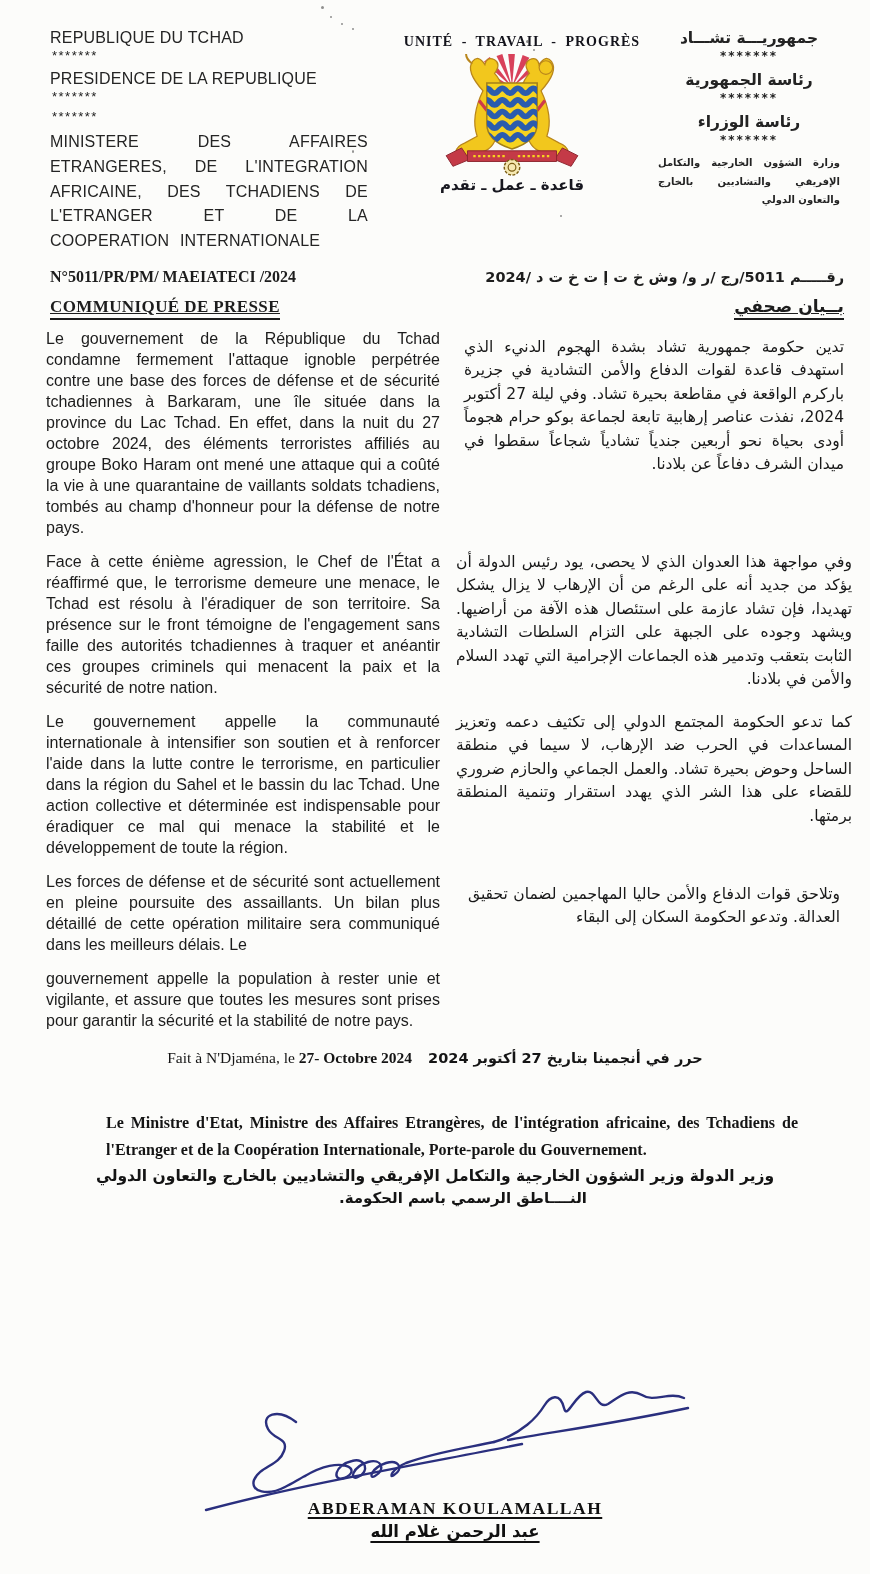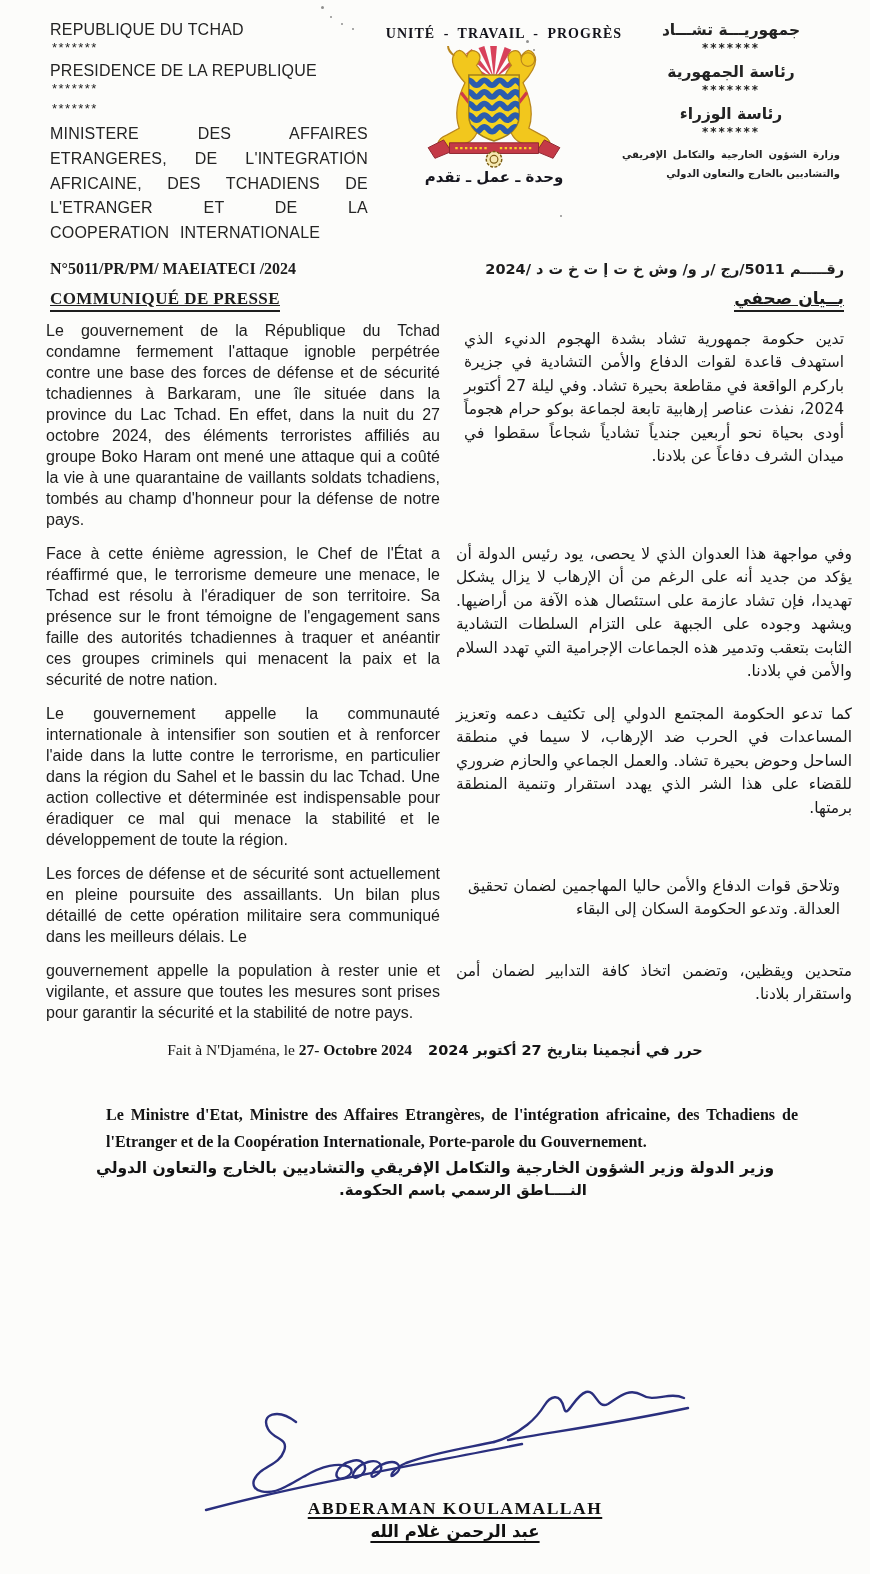--- a/index.html
+++ b/index.html
@@ -10,22 +10,23 @@
     background:#fcfcfa;
     color:#1d1d1d;
     font-family:"Liberation Sans",sans-serif;
     overflow:hidden;
     box-shadow:0 0 8px rgba(0,0,0,.4);
   }
   
   .header{
     display:grid;
     grid-template-columns:318px 252px 1fr;
-    padding:20px 24px 0 50px;
+    padding:28px 24px 0 50px;
     align-items:start;
+    gap:18px;
   }
   .hdr-left{font-size:16px;letter-spacing:.2px;color:#242424;}
   .hdr-left .org{line-height:1.25;}
   .hdr-left .stars{font-size:13px;letter-spacing:1.5px;line-height:1;margin:1px 0 7px 2px;color:#222;}
   .hdr-left .ministry{
     margin-top:2px;line-height:1.55;
     text-align:justify;text-align-last:left;
     word-spacing:6px;
   }
   .hdr-center{display:flex;flex-direction:column;align-items:center;}
@@ -207,21 +208,21 @@
             <path d="M50,105.5 h34 M96,105.5 h34" stroke="#f6d31f" stroke-width="2.4" stroke-dasharray="2.5 2.5"></path>
           </g>
 
           <g>
             <path d="M85,111 q5,7 10,0" stroke="#8a6d1f" stroke-width="1.5" fill="none"></path>
             <circle cx="90" cy="117" r="8" fill="#f6e9b2" stroke="#7a5c12" stroke-width="1.5" stroke-dasharray="3 1.5"></circle>
             <circle cx="90" cy="117" r="4" fill="none" stroke="#7a5c12" stroke-width="1.2"></circle>
           </g>
         </svg>
       </div>
-      <div class="motto-ar" dir="rtl">وحدة ـ عمل ـ تقدم</div>
+      <div class="motto-ar" dir="rtl">قاعدة ـ عمل ـ تقدم</div>
     </div>
 
     <div class="hdr-right">
       <div class="org">جمهوريـــة تشـــاد</div>
       <div class="stars">*******</div>
       <div class="org">رئاسة الجمهورية</div>
       <div class="stars">*******</div>
       <div class="org">رئاسة الوزراء</div>
       <div class="stars">*******</div>
       <div class="ministry">وزارة الشؤون الخارجية والتكامل الإفريقي والتشاديين بالخارج والتعاون الدولي</div>
@@ -250,21 +251,20 @@
     <div class="para-row">
       <p class="p-fr" style="margin:0">Le gouvernement appelle la communauté internationale à intensifier son soutien et à renforcer l'aide dans la lutte contre le terrorisme, en particulier dans la région du Sahel et le bassin du lac Tchad. Une action collective et déterminée est indispensable pour éradiquer ce mal qui menace la stabilité et le développement de toute la région.</p>
       <p class="p-ar" style="margin:0">كما تدعو الحكومة المجتمع الدولي إلى تكثيف دعمه وتعزيز المساعدات في الحرب ضد الإرهاب، لا سيما في منطقة الساحل وحوض بحيرة تشاد.  والعمل الجماعي والحازم ضروري للقضاء على هذا الشر الذي يهدد استقرار وتنمية المنطقة برمتها.</p>
     </div>
     <div class="para-row">
       <p class="p-fr" style="margin:0">Les forces de défense et de sécurité sont actuellement en pleine poursuite des assaillants. Un bilan plus détaillé de cette opération militaire sera communiqué dans les meilleurs délais. Le</p>
       <p class="p-ar" style="margin:12px">وتلاحق قوات الدفاع والأمن حاليا المهاجمين لضمان تحقيق العدالة.    وتدعو الحكومة السكان إلى البقاء</p>
     </div>
     <div class="para-row">
       <p class="p-fr" style="margin:0">gouvernement appelle la population à rester unie et vigilante, et assure que toutes les mesures sont prises pour garantir la sécurité et la stabilité de notre pays.</p>
-      <p class="p-ar" style="margin:0">متحدين ويقظين، وتضمن اتخاذ كافة التدابير لضمان أمن واستقرار بلادنا.</p>
     </div>
   </div>
 
   <div class="date-row">
     <span>
       <span>Fait à N'Djaména, le</span>
       <span class="bold">27- Octobre 2024</span>
     </span>
     <span class="date-ar">حرر في أنجمينا بتاريخ 27 أكتوبر 2024</span>
   </div>

